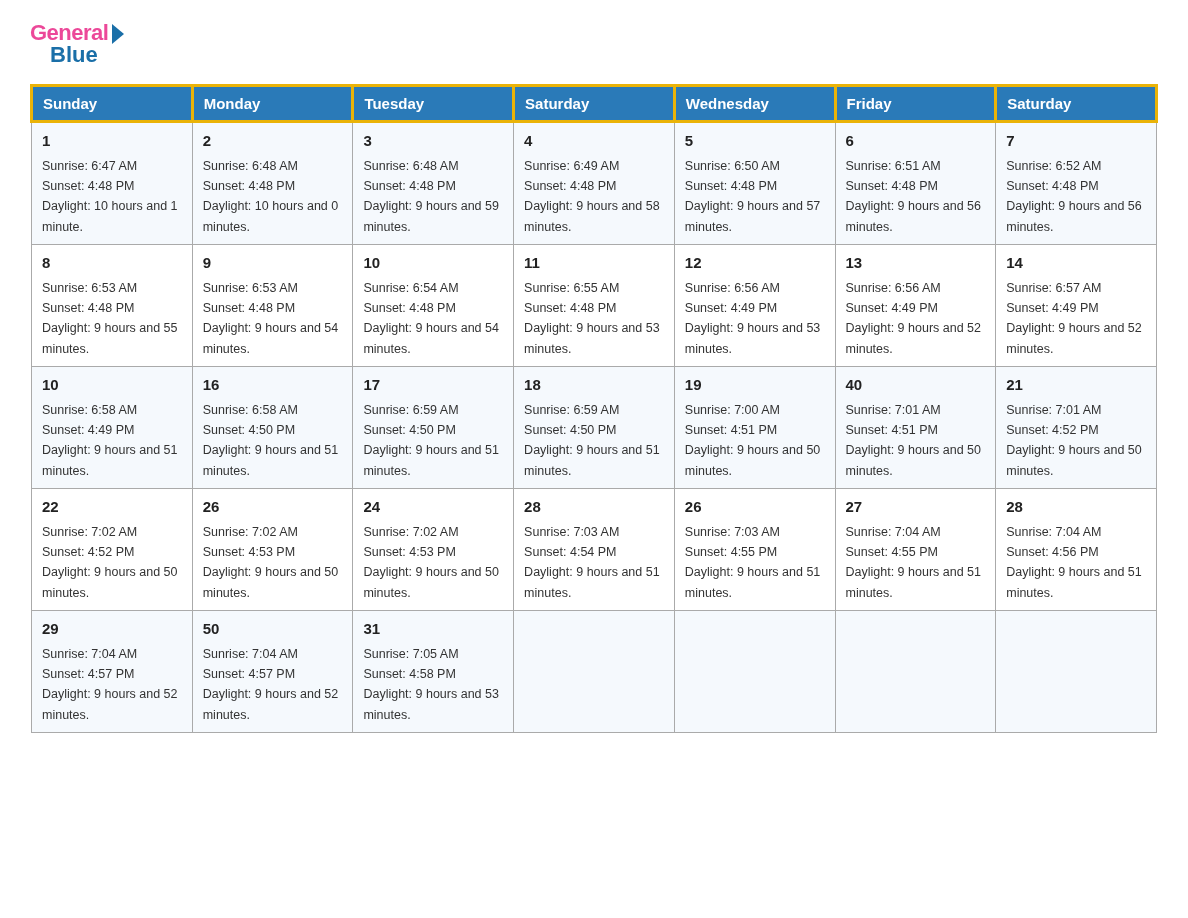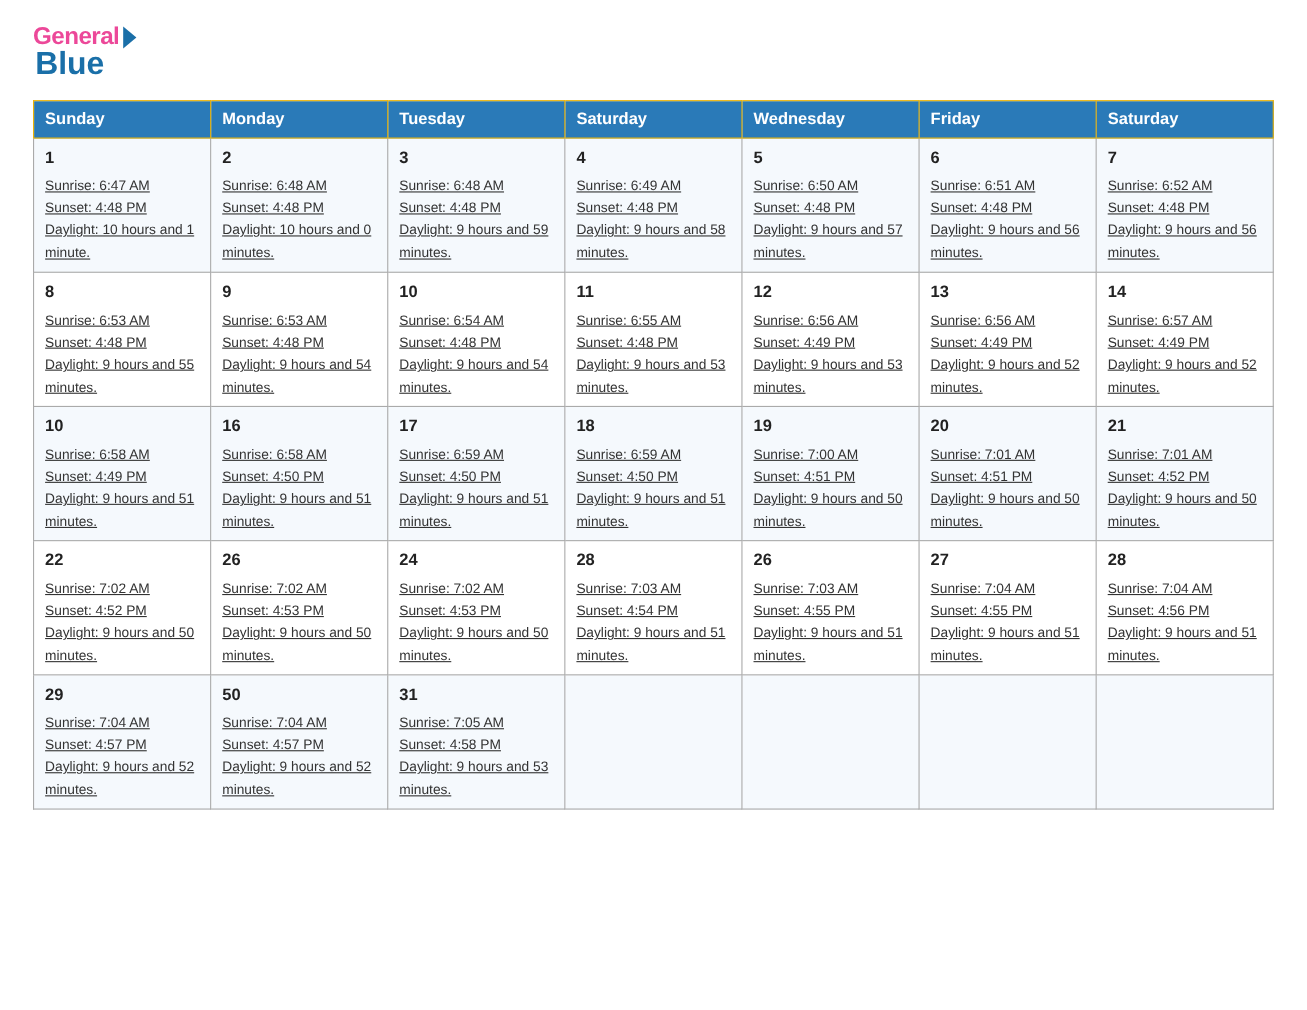--- a/index.html
+++ b/index.html
@@ -34,25 +34,25 @@
     .logo-arrow {
       width: 0;
       height: 0;
       border-left: 12px solid #1a6fa8;
       border-top: 10px solid transparent;
       border-bottom: 10px solid transparent;
       margin-left: 4px;
       margin-top: 2px;
     }
     .logo-blue {
-      font-size: 29px;
+      font-size: 22px;
       font-weight: bold;
       color: #1a6fa8;
       margin-top: -4px;
-      margin-left: 2px;
+      margin-left: 20px;
     }
     .title-section {
       text-align: right;
     }
     .month-title {
       font-size: 52px;
       font-weight: bold;
       color: #222;
       line-height: 1.1;
     }
@@ -65,21 +65,21 @@
       width: 100%;
       border-collapse: collapse;
     }
     thead th {
       background-color: #2a7ab8;
       color: #fff;
       font-size: 15px;
       font-weight: bold;
       padding: 8px 10px;
       text-align: left;
-      border: 1px solid #eab308;
+      border: 3px solid #eab308;
     }
     tbody td {
       vertical-align: top;
       border: 1px solid #aaa;
       padding: 7px 10px;
       width: 14.28%;
       font-size: 13px;
       color: #222;
       line-height: 1.5;
     }
@@ -92,21 +92,20 @@
     .day-number {
       font-size: 15px;
       font-weight: bold;
       display: block;
       margin-bottom: 3px;
     }
     .day-info {
       font-size: 12.5px;
       color: #333;
       line-height: 1.55;
-      text-decoration: underline;
     }
     td.empty {
       background-color: #fff;
     }
   </style>
 </head>
 <body>
 
 <div class="header-section">
   <div class="logo">
@@ -211,21 +210,21 @@
         </td>
         <td>
           <span class="day-number">18</span>
           <span class="day-info">Sunrise: 6:59 AM<br>Sunset: 4:50 PM<br>Daylight: 9 hours and 51 minutes.</span>
         </td>
         <td>
           <span class="day-number">19</span>
           <span class="day-info">Sunrise: 7:00 AM<br>Sunset: 4:51 PM<br>Daylight: 9 hours and 50 minutes.</span>
         </td>
         <td>
-          <span class="day-number">20</span>
+          <span class="day-number">40</span>
           <span class="day-info">Sunrise: 7:01 AM<br>Sunset: 4:51 PM<br>Daylight: 9 hours and 50 minutes.</span>
         </td>
         <td>
           <span class="day-number">21</span>
           <span class="day-info">Sunrise: 7:01 AM<br>Sunset: 4:52 PM<br>Daylight: 9 hours and 50 minutes.</span>
         </td>
       </tr>
       <tr>
         <td>
           <span class="day-number">22</span>

